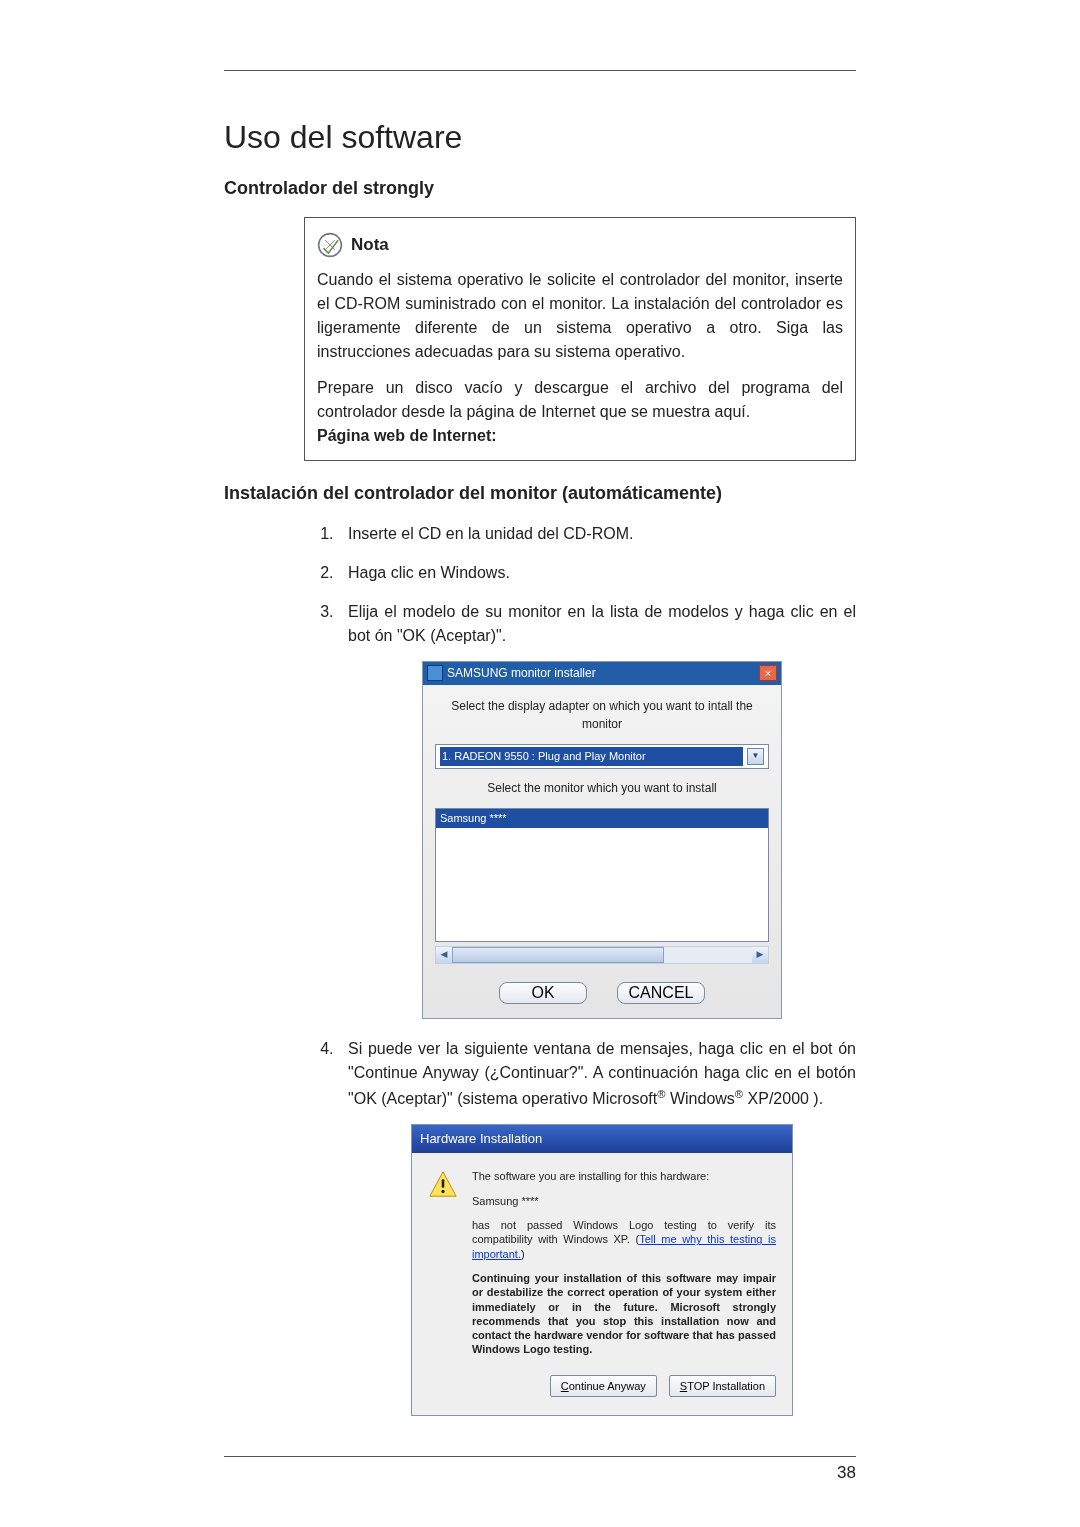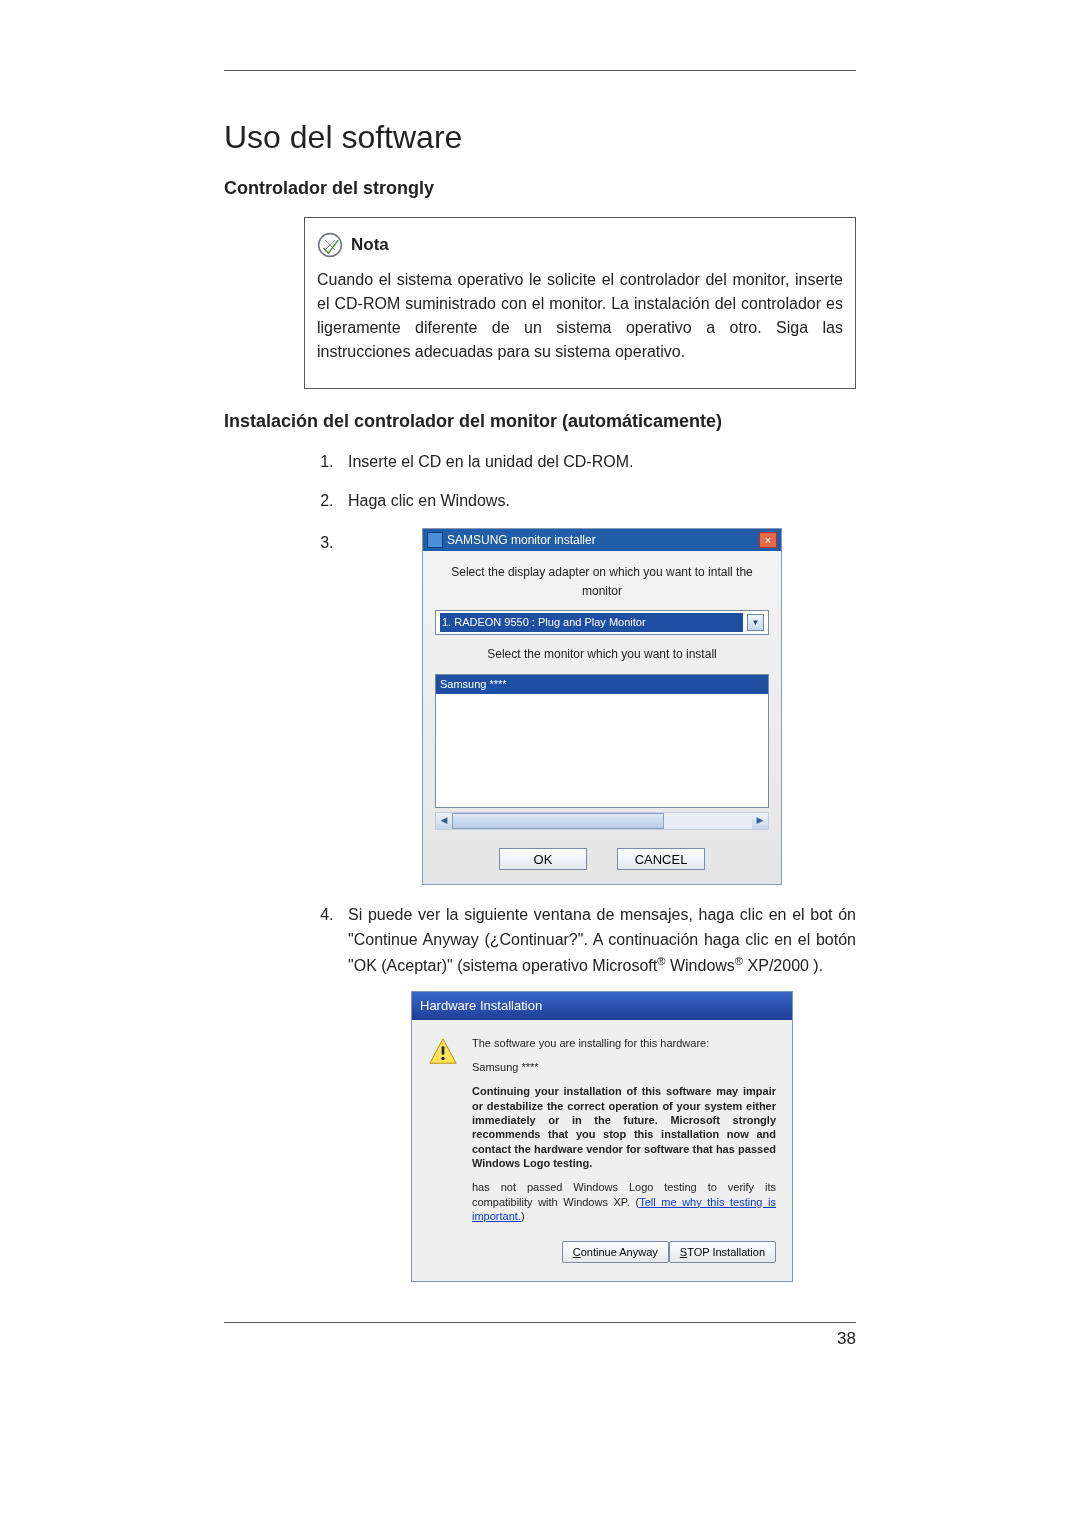--- a/index.html
+++ b/index.html
@@ -28,30 +28,30 @@
 .dlg1 .select .opt{background:#1f4fa3;color:#fff;font-size:11px;padding:1px 2px;flex:1}
 .dlg1 .select .dd{width:15px;height:15px;background:linear-gradient(#eef3fb,#c6d5ec);border:1px solid #6b85ad;display:flex;align-items:center;justify-content:center;font-size:8px;color:#23456e;margin-left:4px}
 .dlg1 .listbox{background:#fff;border:1px solid #7a8aa0;height:132px;overflow:hidden;margin-bottom:4px}
 .dlg1 .listbox .row{font-size:11px;padding:1px 4px}
 .dlg1 .listbox .row.sel{background:#1f4fa3;color:#fff}
 .dlg1 .hscroll{height:16px;background:#e7ecf5;border:1px solid #c3cee0;display:flex}
 .dlg1 .hscroll .arrow{width:16px;height:100%;background:linear-gradient(#eef3fb,#c6d5ec);display:flex;align-items:center;justify-content:center;font-size:9px;color:#3c5e8f}
 .dlg1 .hscroll .track{flex:1;position:relative}
 .dlg1 .hscroll .thumb{position:absolute;left:0;top:0;bottom:0;width:70%;background:linear-gradient(#dfe9f7,#b8cbe6);border:1px solid #8aa1c4}
 .dlg1 .btnrow{display:flex;justify-content:center;gap:30px;margin-top:18px}
-.dlg1 .btnrow button{width:88px;height:22px;font-size:13px;background:linear-gradient(#fdfdfd,#e4e8ee);border:1px solid #7a8aa0;border-radius:0}
+.dlg1 .btnrow button{width:88px;height:22px;font-size:16px;background:linear-gradient(#fdfdfd,#e4e8ee);border:1px solid #7a8aa0;border-radius:8px}
 .dlg2{width:380px;border:1px solid #8093b2;font-family:Tahoma,Arial,sans-serif;background:#efefef}
 .dlg2 .titlebar{background:linear-gradient(#3a66c8,#1d3f97);color:#fff;font-size:13px;font-weight:400;padding:4px 8px}
 .dlg2 .body{padding:16px 16px 18px 16px;display:flex;gap:14px;font-size:11px;color:#222}
 .dlg2 .warnicon{width:30px;height:30px;flex:0 0 30px}
 .dlg2 .warnicon svg{width:30px;height:30px}
 .dlg2 .txt{flex:1}
 .dlg2 .txt p{margin:0 0 10px 0;line-height:1.3}
 .dlg2 .txt a{color:#0a38ca;text-decoration:underline}
-.dlg2 .btnrow{display:flex;justify-content:flex-end;gap:0;margin-top:18px}
+.dlg2 .btnrow{display:flex;justify-content:flex-end;gap:12px;margin-top:18px}
 .dlg2 .btnrow button{height:22px;padding:0 10px;font-size:11px;background:linear-gradient(#fdfdfd,#e4e8ee);border:1px solid #7a8aa0;border-radius:2px}
 .dlg2 .btnrow button .ul{text-decoration:underline}
 .foot-rule{border-top:1px solid #555;height:0;margin:40px 0 6px 0}
 .pageno{text-align:right;font-size:17px}
 sup{font-size:0.7em}
 </style>
 </head>
 <body>
 
 <div class="sheet">
@@ -66,28 +66,33 @@
       <span class="nota-icon">
         <svg viewBox="0 0 32 32">
             <circle cx="16" cy="16" r="14" fill="none" stroke="#6f7784" stroke-width="2"></circle>
             <path d="M10 10 L22 22 M10 22 L22 10" stroke="#6f7784" stroke-width="1" fill="none"></path>
             <path d="M8 20 L14 26 L26 10" fill="none" stroke="#5a8f3a" stroke-width="2"></path>
           </svg>
       </span>
       <b>Nota</b>
     </div>
     <p>Cuando el sistema operativo le solicite el controlador del monitor, inserte el CD-ROM suministrado con el monitor. La instalación del controlador es ligeramente diferente de un sistema operativo a otro. Siga las instrucciones adecuadas para su sistema operativo.</p>
+    <p class="nowrap-line">
+      <span>Prepare un disco vacío y descargue el archivo del programa del controlador desde la página de Internet que se muestra aquí.</span><br>
+      <b>Página web de Internet:</b>
+    </p>
   </div>
 
   <h2 style="margin-top:22px">Instalación del controlador del monitor (automáticamente)</h2>
 
   <ol class="steps">
     <li>Inserte el CD en la unidad del CD-ROM.</li>
     <li>Haga clic en Windows.</li>
     <li>
+      <span>Elija el modelo de su monitor en la lista de modelos y haga clic en el bot ón "OK (Aceptar)".</span>
 
       <div class="sshot dlg1">
         <div class="titlebar">
           <span class="tleft">
             <span class="ticon"></span>
             <span>SAMSUNG monitor installer</span>
           </span>
           <span class="closebtn">×</span>
         </div>
         <div class="body">
@@ -124,24 +129,24 @@
           <div class="warnicon">
             <svg viewBox="0 0 32 32">
                 <path d="M16 3 L30 29 L2 29 Z" fill="#ffe35a" stroke="#b58a00" stroke-width="1"></path>
                 <rect x="14.6" y="11" width="2.8" height="9" fill="#222" rx="1"></rect>
                 <circle cx="16" cy="24" r="1.8" fill="#222"></circle>
               </svg>
           </div>
           <div class="txt">
             <p>The software you are installing for this hardware:</p>
             <p>Samsung ****</p>
-            <p style="font-weight:700">Continuing your installation of this software may impair or destabilize the correct operation of your system either immediately or in the future. Microsoft strongly recommends that you stop this installation now and contact the hardware vendor for software that has passed Windows Logo testing.</p>
             <p>
               <span>has not passed Windows Logo testing to verify its compatibility with Windows XP. (</span><a href="#">Tell me why this testing is important.</a><span>)</span>
             </p>
+            <p style="font-weight:700">Continuing your installation of this software may impair or destabilize the correct operation of your system either immediately or in the future. Microsoft strongly recommends that you stop this installation now and contact the hardware vendor for software that has passed Windows Logo testing.</p>
             <div class="btnrow">
               <button><span class="ul">C</span><span>ontinue Anyway</span></button>
               <button><span class="ul">S</span><span>TOP Installation</span></button>
             </div>
           </div>
         </div>
       </div>
     </li>
   </ol>
 

